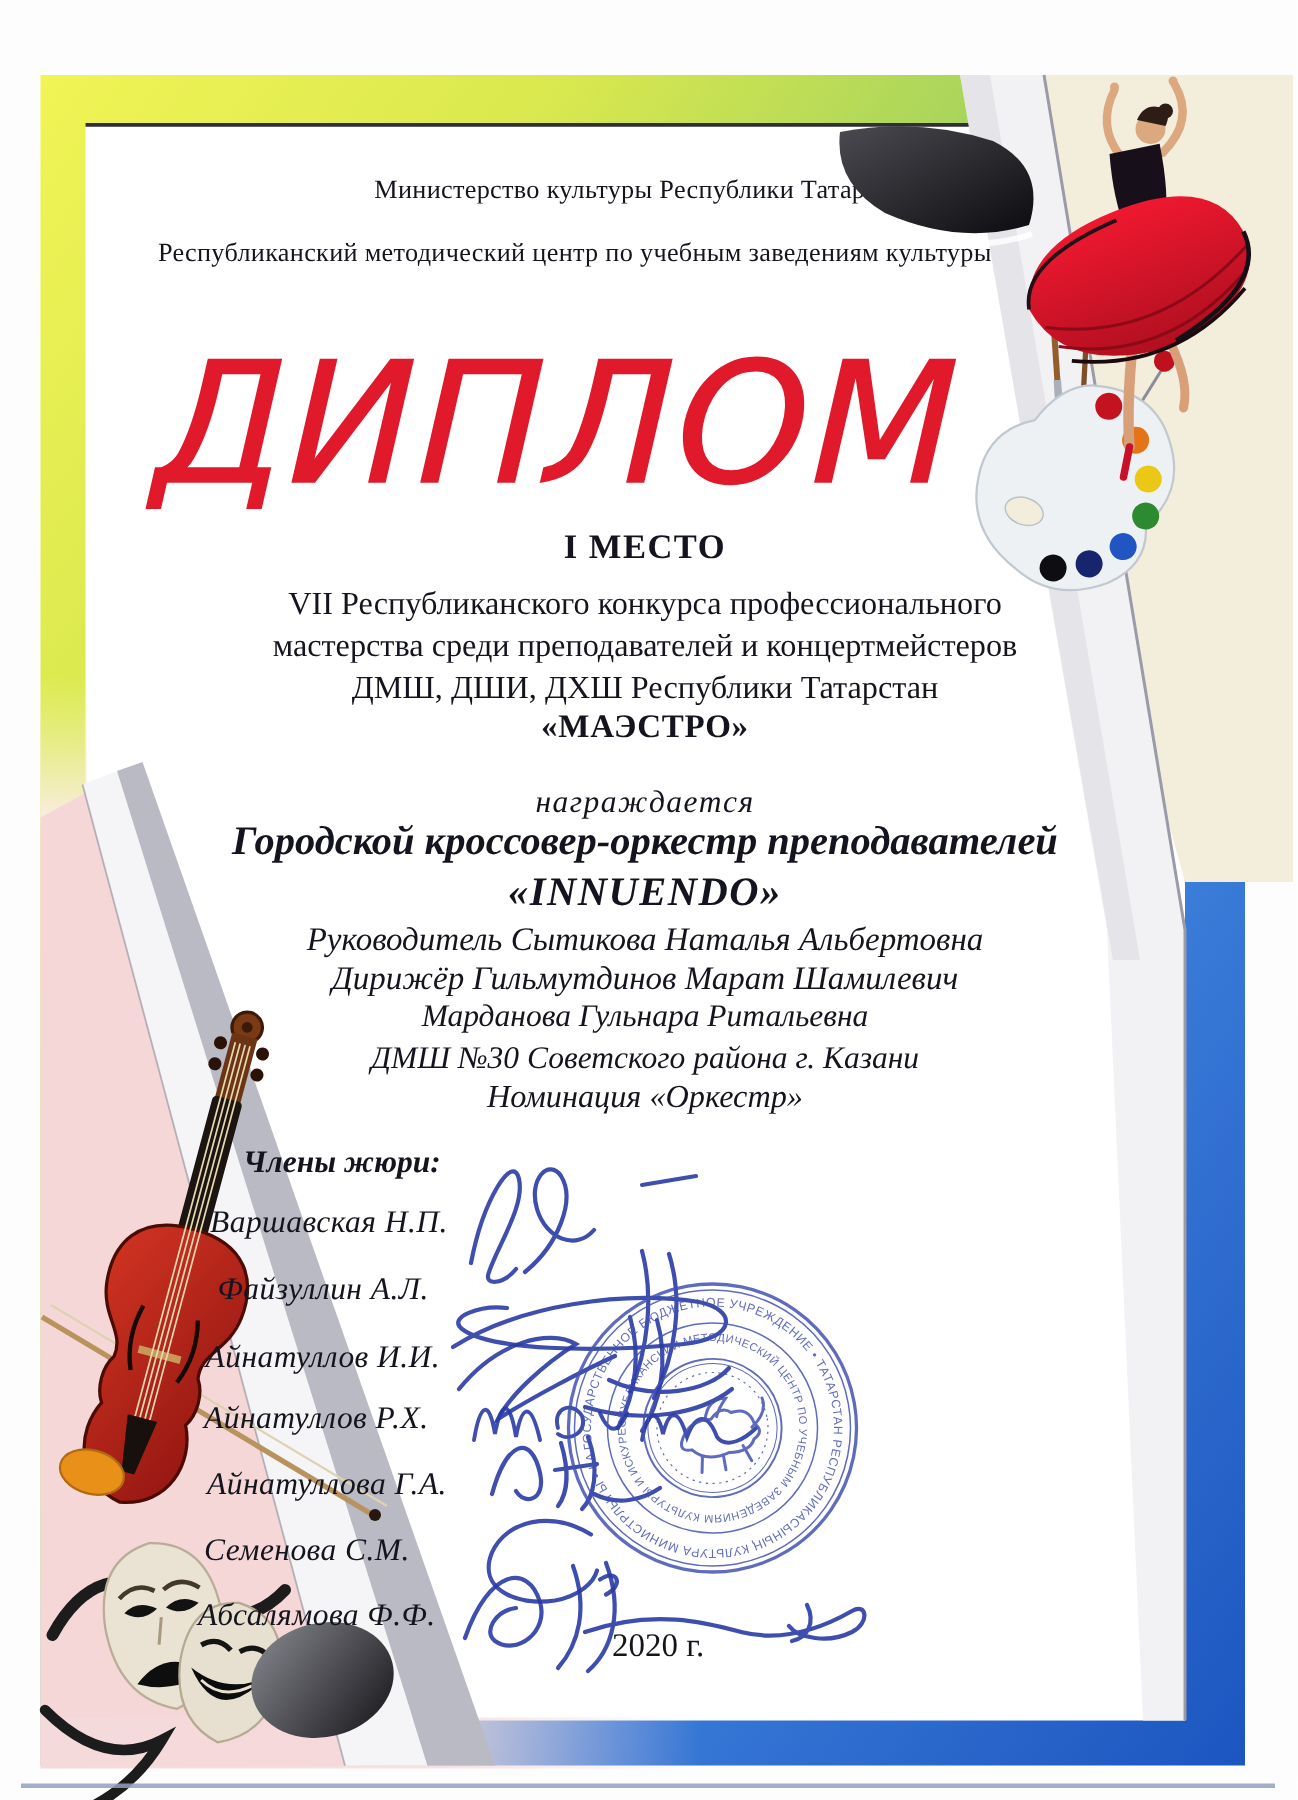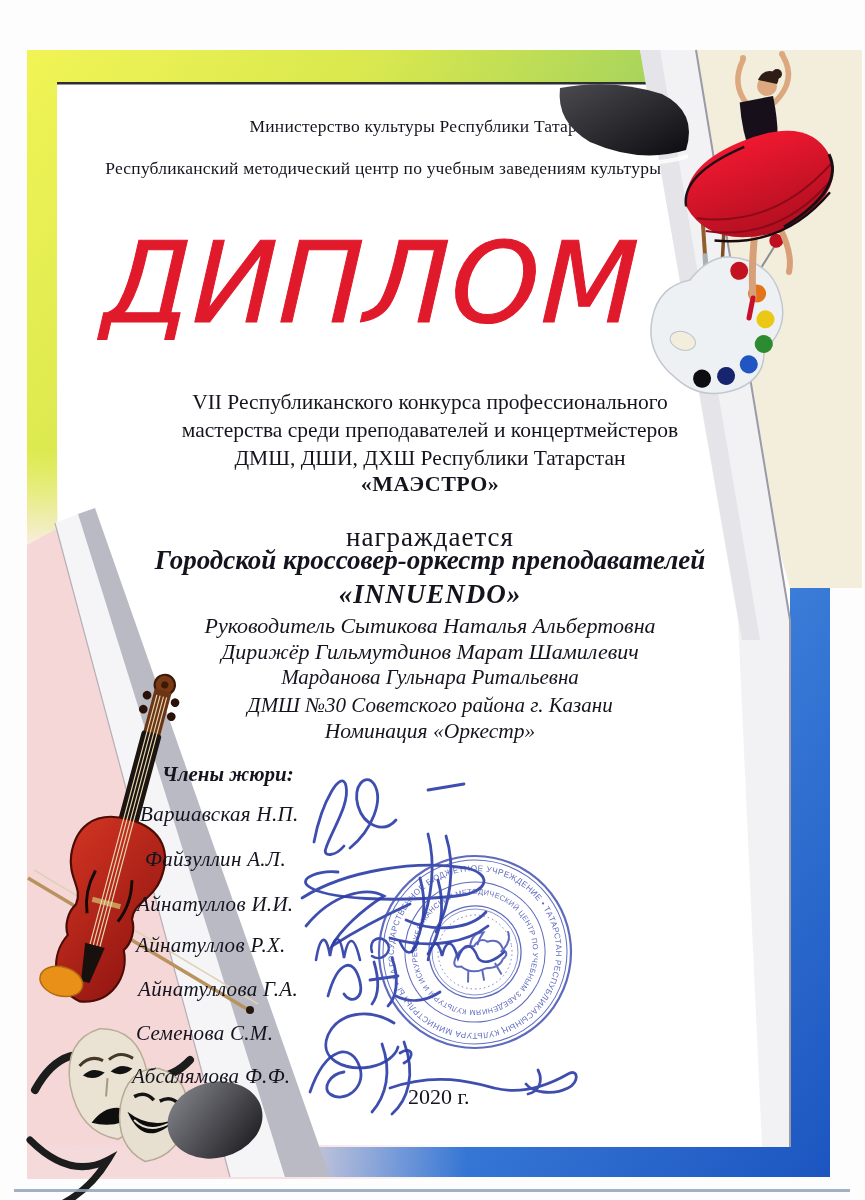--- a/index.html
+++ b/index.html
@@ -12,21 +12,21 @@
   #min1{top:116px;font-size:17.5px;letter-spacing:.2px;}
   #min2{top:158px;font-size:17.5px;letter-spacing:.2px;}
   #diplom{top:218px;left:72px;width:600px;text-align:center;
           font-family:"DejaVu Sans",sans-serif;font-style:italic;font-size:112px;
           color:#e0192b;-webkit-text-stroke:1px #e0192b;letter-spacing:2px;transform:skewX(-2deg);}
   #place{top:352px;font-size:23px;font-weight:bold;letter-spacing:1px;}
   #comp1{top:390px;font-size:21.5px;}
   #comp2{top:418px;font-size:21.5px;}
   #comp3{top:446px;font-size:21.5px;}
   #maestro{top:471px;font-size:22px;font-weight:bold;letter-spacing:.5px;}
-  #verb{top:522px;font-size:27px;letter-spacing:1px;}
+  #verb{top:522px;font-size:21px;letter-spacing:1px;font-style:italic;}
   #recip1{top:545px;font-size:27px;font-weight:bold;font-style:italic;}
   #recip2{top:579px;font-size:27px;font-weight:bold;font-style:italic;letter-spacing:1px;}
   #leader{top:613px;font-size:22px;font-style:italic;}
   #conductor{top:639px;font-size:22px;font-style:italic;}
   #concert{top:665px;font-size:21px;font-style:italic;}
   #school{top:693px;font-size:21px;font-style:italic;}
   #nomin{top:719px;font-size:21.5px;font-style:italic;}
   #juryhead{top:762px;left:114px;font-size:21px;font-weight:bold;font-style:italic;margin-left:48px;}
   .jname{font-size:21px;font-style:italic;letter-spacing:.3px;}
   #year{top:1084px;left:408px;font-size:22px;}
@@ -129,20 +129,21 @@
 
     <ellipse cx="215" cy="1120" rx="48" ry="38" transform="rotate(-14 215 1120)" fill="url(#gCurl2)"></ellipse>
 
     <rect x="14" y="1189" width="836" height="3" fill="#93a0bd" opacity=".85"></rect>
   </svg>
 
   <div class="layer">
     <div class="t c" id="min1">Министерство культуры Республики Татарстан</div>
     <div class="t c" id="min2">Республиканский методический центр по учебным заведениям культуры и искусства</div>
     <div class="t" id="diplom">ДИПЛОМ</div>
+    <div class="t c" id="place">I МЕСТО</div>
     <div class="t c" id="comp1">VII Республиканского конкурса профессионального</div>
     <div class="t c" id="comp2">мастерства среди преподавателей и концертмейстеров</div>
     <div class="t c" id="comp3">ДМШ, ДШИ, ДХШ Республики Татарстан</div>
     <div class="t c" id="maestro">«МАЭСТРО»</div>
     <div class="t c" id="verb">награждается</div>
     <div class="t c" id="recip1">Городской кроссовер-оркестр преподавателей</div>
     <div class="t c" id="recip2">«INNUENDO»</div>
     <div class="t c" id="leader">Руководитель Сытикова Наталья Альбертовна</div>
     <div class="t c" id="conductor">Дирижёр Гильмутдинов Марат Шамилевич</div>
     <div class="t c" id="concert">Марданова Гульнара Ритальевна</div>

